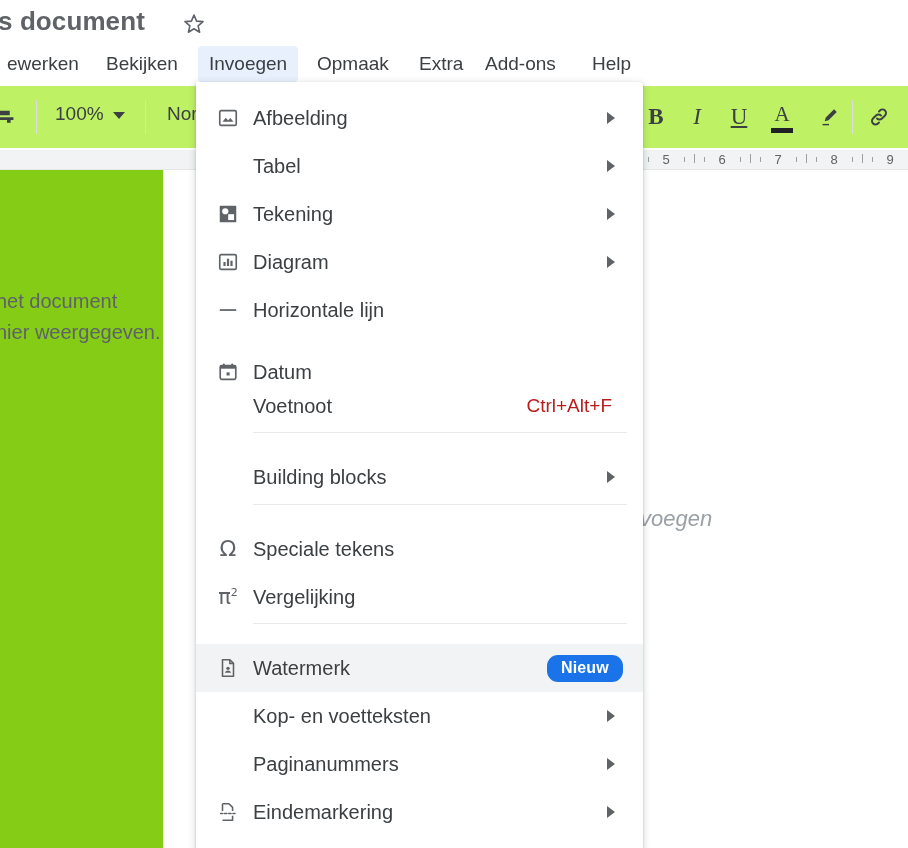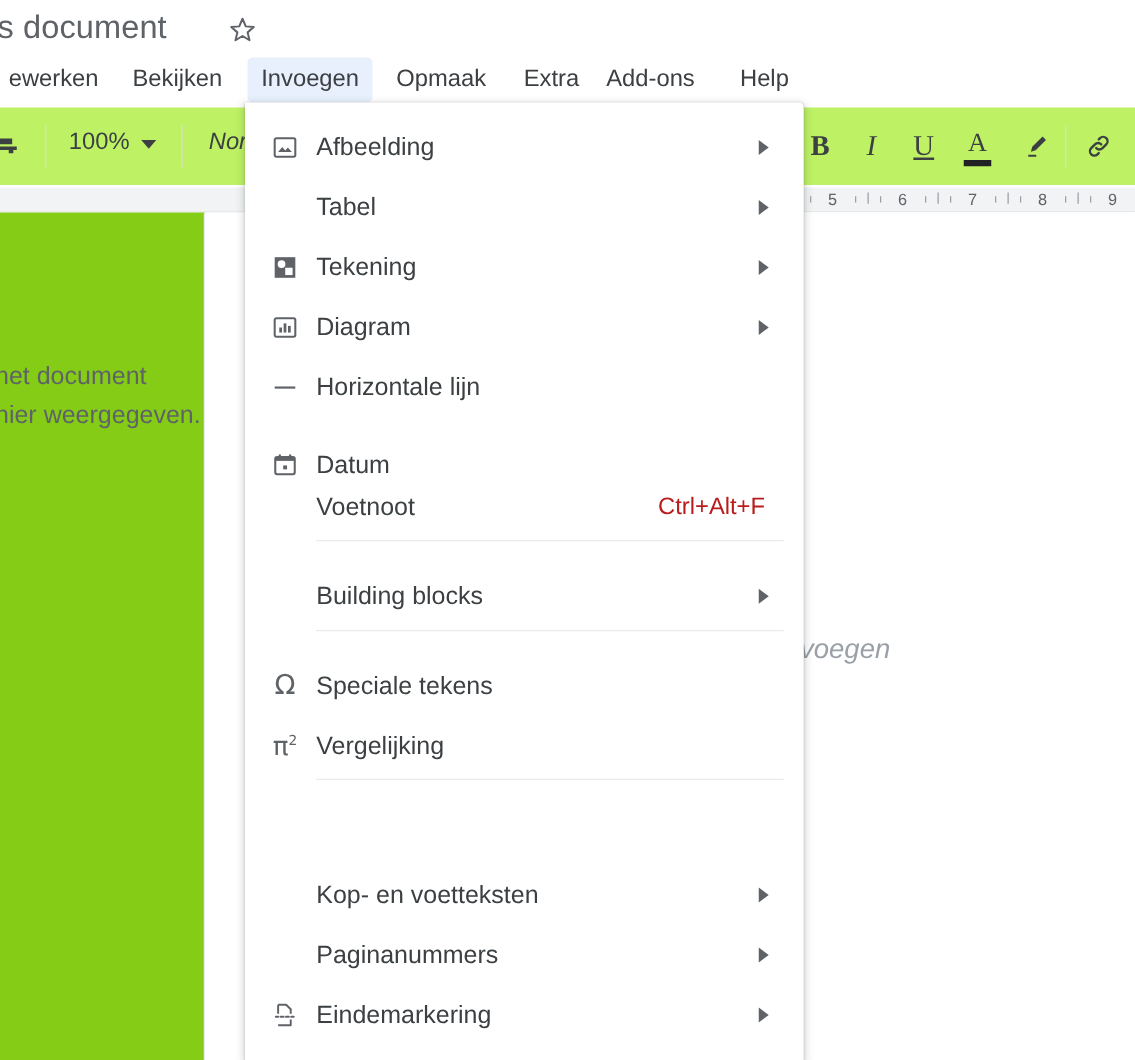--- a/index.html
+++ b/index.html
@@ -9,20 +9,21 @@
     background: #ffffff;
     font-family: "Liberation Sans", sans-serif;
     -webkit-font-smoothing: antialiased;
   }
   #root { position: relative; width: 908px; height: 848px; }
 
   
   .title-row {
     position: absolute; left: 0; top: 0; width: 908px; height: 44px;
     background: #ffffff;
+    font-weight: bold;
   }
   .doc-title {
     position: absolute; left: -2px; top: 6px;
     font-size: 26px; color: #5f6368; letter-spacing: .1px;
     white-space: nowrap;
   }
   .star-icon {
     position: absolute; left: 182px; top: 12px;
     width: 24px; height: 24px; color: #5f6368;
   }
@@ -55,21 +56,21 @@
     font-size: 19px; color: #3c4043;
   }
   .zoom-caret {
     position: absolute; left: 113px; top: 26px;
     width: 0; height: 0;
     border-left: 6px solid transparent; border-right: 6px solid transparent;
     border-top: 7px solid #3c4043;
   }
   .style-val {
     position: absolute; left: 167px; top: 17px;
-    font-size: 19px; color: #3c4043; white-space: nowrap; font-style: italic;
+    font-size: 19px; color: #3c4043; white-space: nowrap;
   }
   .tb-ico { position: absolute; color: #3c4043; }
 
   .fmt-btn {
     position: absolute; top: 14px;
     width: 34px; height: 34px;
     display: flex; align-items: center; justify-content: center;
     color: #3c4043;
   }
   .fmt-b { font-size: 23px; font-weight: bold; font-family: "Liberation Serif", serif; }
@@ -332,20 +333,32 @@
           <span style="font-size:22px;line-height:1;font-family:'DejaVu Sans',sans-serif;">Ω</span>
         </span>
         <span class="mlabel">Speciale tekens</span>
       </div>
       <div class="mrow" style="top: 491px;">
         <span class="mico">
           <span style="font-size:21px;line-height:1;font-family:'DejaVu Sans',sans-serif;">π<sup style="font-size:11px;">2</sup></span>
         </span>
         <span class="mlabel">Vergelijking</span>
       </div>
+      <div class="mrow hl" style="top: 562px;">
+        <span class="mico">
+          <svg viewBox="0 0 24 24" width="22" height="22">
+            <path d="M6 3h8l4 4v14H6V3z" fill="none" stroke="currentColor" stroke-width="1.7" stroke-linejoin="round"></path>
+            <path d="M14 3v4h4" fill="none" stroke="currentColor" stroke-width="1.7"></path>
+            <circle cx="12" cy="12.4" r="1.9" fill="currentColor"></circle>
+            <path d="M8.6 17.2c.7-1.6 2-2.4 3.4-2.4s2.7.8 3.4 2.4H8.6z" fill="currentColor"></path>
+          </svg>
+        </span>
+        <span class="mlabel">Watermerk</span>
+        <span class="badge">Nieuw</span>
+      </div>
       <div class="mrow" style="top: 610px;">
         <span class="mlabel">Kop- en voetteksten</span>
         <span class="marrow"></span>
       </div>
       <div class="mrow" style="top: 658px;">
         <span class="mlabel">Paginanummers</span>
         <span class="marrow"></span>
       </div>
       <div class="mrow" style="top: 706px;">
         <span class="mico">

